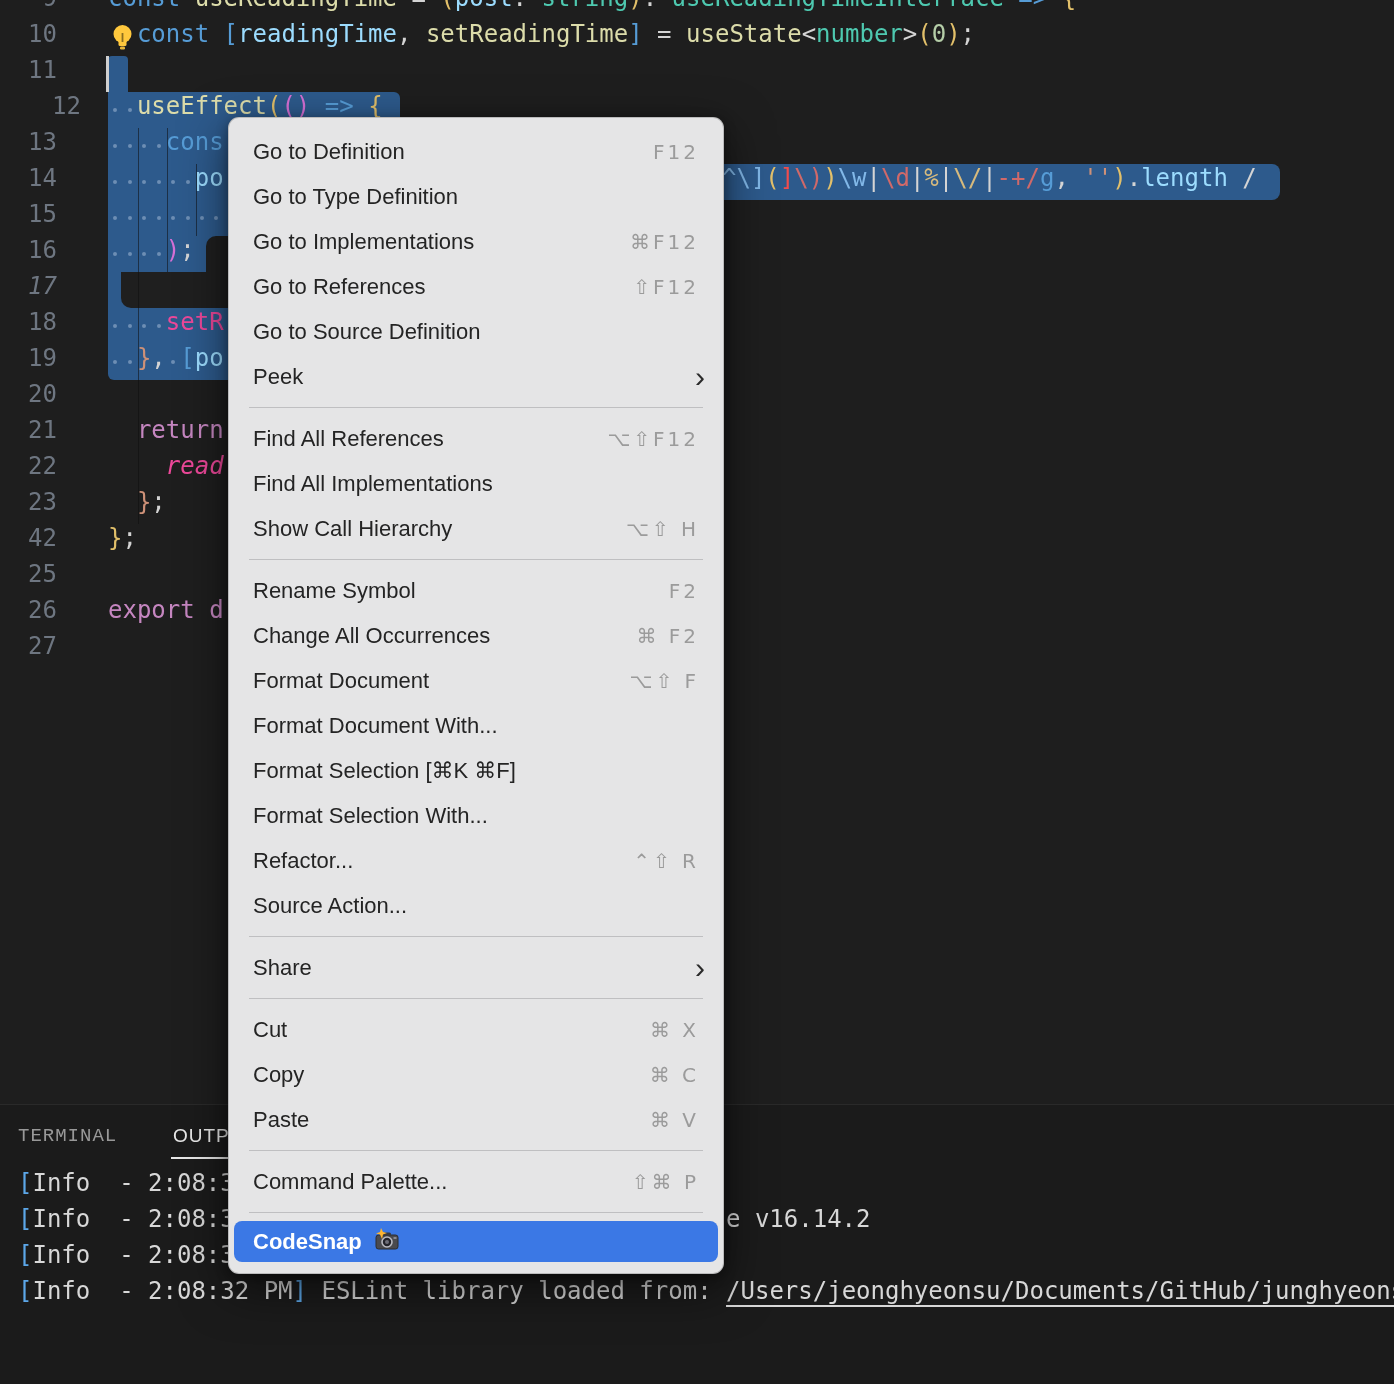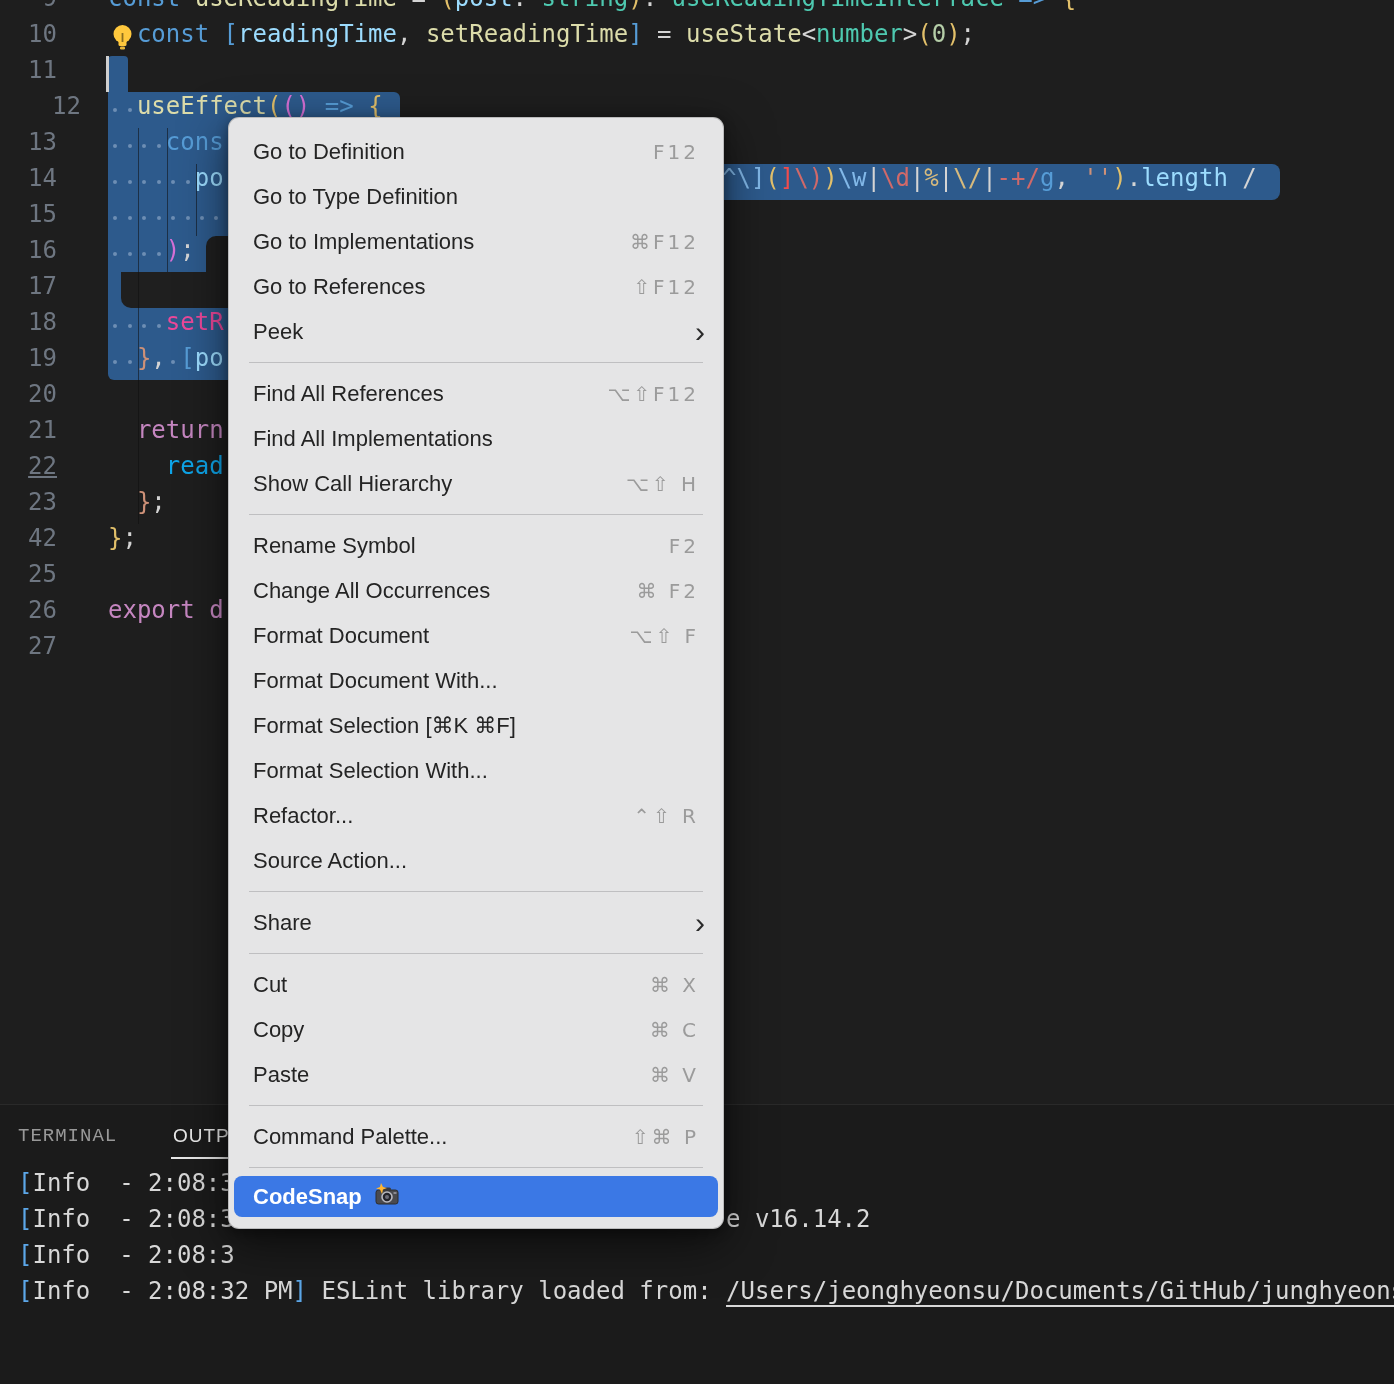--- a/index.html
+++ b/index.html
@@ -99,44 +99,44 @@
       </div>
     <div id="gutter">
         <div class="gutter-num" style="top: -16px;">9</div>
         <div class="gutter-num" style="top: 20px;">10</div>
         <div class="gutter-num" style="top: 56px;">11</div>
         <div class="gutter-num" style="top: 92px; margin-left: 24px;">12</div>
         <div class="gutter-num" style="top: 128px;">13</div>
         <div class="gutter-num" style="top: 164px;">14</div>
         <div class="gutter-num" style="top: 200px;">15</div>
         <div class="gutter-num" style="top: 236px;">16</div>
-        <div class="gutter-num" style="top: 272px;">17</div>
+        <div class="gutter-num" style="top: 272px; font-style: italic;">17</div>
         <div class="gutter-num" style="top: 308px;">18</div>
         <div class="gutter-num" style="top: 344px;">19</div>
         <div class="gutter-num" style="top: 380px;">20</div>
         <div class="gutter-num" style="top: 416px;">21</div>
-        <div class="gutter-num" style="top: 452px; text-decoration: underline;">22</div>
+        <div class="gutter-num" style="top: 452px;">22</div>
         <div class="gutter-num" style="top: 488px;">23</div>
         <div class="gutter-num" style="top: 524px;">42</div>
         <div class="gutter-num" style="top: 560px;">25</div>
         <div class="gutter-num" style="top: 596px;">26</div>
         <div class="gutter-num" style="top: 632px;">27</div>
       </div>
     <div id="code-layer">
         <div class="code-line" style="top: -16px;"><span style="color: rgb(86, 156, 214);">const </span><span style="color: rgb(220, 220, 170);">useReadingTime</span><span style="color: rgb(212, 212, 212);"> = </span><span style="color: rgb(226, 192, 106);">(</span><span style="color: rgb(156, 220, 254);">post</span><span style="color: rgb(212, 212, 212);">: </span><span style="color: rgb(78, 201, 176);">string</span><span style="color: rgb(226, 192, 106);">)</span><span style="color: rgb(212, 212, 212);">: </span><span style="color: rgb(78, 201, 176);">useReadingTimeInterface</span><span style="color: rgb(86, 156, 214);"> =&gt; </span><span style="color: rgb(226, 192, 106);">{</span></div>
         <div class="code-line" style="top: 20px;"><span style="color: rgb(212, 212, 212);">  </span><span style="color: rgb(86, 156, 214);">const </span><span style="color: rgb(86, 156, 214);">[</span><span style="color: rgb(156, 220, 254);">readingTime</span><span style="color: rgb(212, 212, 212);">, </span><span style="color: rgb(220, 220, 170);">setReadingTime</span><span style="color: rgb(86, 156, 214);">]</span><span style="color: rgb(212, 212, 212);"> = </span><span style="color: rgb(220, 220, 170);">useState</span><span style="color: rgb(212, 212, 212);">&lt;</span><span style="color: rgb(78, 201, 176);">number</span><span style="color: rgb(212, 212, 212);">&gt;</span><span style="color: rgb(226, 192, 106);">(</span><span style="color: rgb(181, 206, 168);">0</span><span style="color: rgb(226, 192, 106);">)</span><span style="color: rgb(212, 212, 212);">;</span></div>
         <div class="code-line" style="top: 92px;"><span style="color: rgb(212, 212, 212);">  </span><span style="color: rgb(220, 220, 170);">useEffect</span><span style="color: rgb(226, 192, 106);">(</span><span style="color: rgb(214, 112, 214);">()</span><span style="color: rgb(212, 212, 212);"> </span><span style="color: rgb(86, 156, 214);">=&gt;</span><span style="color: rgb(212, 212, 212);"> </span><span style="color: rgb(226, 192, 106);">{</span></div>
         <div class="code-line" style="top: 128px;"><span style="color: rgb(212, 212, 212);">    </span><span style="color: rgb(86, 156, 214);">cons</span></div>
         <div class="code-line" style="top: 164px;"><span style="color: rgb(212, 212, 212);">      </span><span style="color: rgb(156, 220, 254);">po</span></div>
         <div class="code-line" style="top: 164px; left: 722px;"><span style="color: rgb(130, 184, 232);">^</span><span style="color: rgb(130, 184, 232);">\]</span><span style="color: rgb(226, 192, 106);">(</span><span style="color: rgb(241, 76, 76);">]</span><span style="color: rgb(209, 105, 105);">\)</span><span style="color: rgb(226, 192, 106);">)</span><span style="color: rgb(130, 184, 232);">\w</span><span style="color: rgb(212, 212, 212);">|</span><span style="color: rgb(209, 105, 105);">\d</span><span style="color: rgb(212, 212, 212);">|</span><span style="color: rgb(215, 186, 125);">%</span><span style="color: rgb(212, 212, 212);">|</span><span style="color: rgb(215, 186, 125);">\/</span><span style="color: rgb(212, 212, 212);">|</span><span style="color: rgb(209, 105, 105);">-+</span><span style="color: rgb(209, 105, 105);">/</span><span style="color: rgb(86, 156, 214);">g</span><span style="color: rgb(212, 212, 212);">, </span><span style="color: rgb(206, 145, 120);">''</span><span style="color: rgb(226, 192, 106);">)</span><span style="color: rgb(212, 212, 212);">.</span><span style="color: rgb(156, 220, 254);">length</span><span style="color: rgb(212, 212, 212);"> /</span></div>
         <div class="code-line" style="top: 236px;"><span style="color: rgb(212, 212, 212);">    </span><span style="color: rgb(214, 112, 214);">)</span><span style="color: rgb(212, 212, 212);">;</span></div>
         <div class="code-line" style="top: 308px;"><span style="color: rgb(212, 212, 212);">    </span><span style="color: #ec4899;">setR</span></div>
         <div class="code-line" style="top: 344px;"><span style="color: rgb(212, 212, 212);">  </span><span style="color: rgb(206, 145, 120);">}</span><span style="color: rgb(212, 212, 212);">, </span><span style="color: rgb(86, 156, 214);">[</span><span style="color: rgb(156, 220, 254);">po</span></div>
         <div class="code-line" style="top: 416px;"><span style="color: rgb(212, 212, 212);">  </span><span style="color: rgb(197, 134, 192);">return</span></div>
-        <div class="code-line" style="top: 452px;"><span style="color: rgb(212, 212, 212);">    </span><span style="color: #0ea5e9;">read</span></div>
+        <div class="code-line" style="top: 452px;"><span style="color: rgb(212, 212, 212);">    </span><span style="color: #ec4899; font-style: italic;">read</span></div>
         <div class="code-line" style="top: 488px;"><span style="color: rgb(212, 212, 212);">  </span><span style="color: rgb(206, 145, 120);">}</span><span style="color: rgb(212, 212, 212);">;</span></div>
         <div class="code-line" style="top: 524px;"><span style="color: rgb(226, 192, 106);">}</span><span style="color: rgb(212, 212, 212);">;</span></div>
         <div class="code-line" style="top: 596px;"><span style="color: rgb(197, 134, 192);">export d</span></div>
       </div>
     <span id="lightbulb">
       <svg width="27" height="29" viewBox="0 0 27 29">
         <circle cx="13.5" cy="11" r="9" fill="#FFC83D"></circle>
         <rect x="9.5" y="17" width="8" height="6" rx="1.5" fill="#FFC83D"></rect>
         <rect x="11" y="23.5" width="5" height="3" rx="1.2" fill="#E8B63A"></rect>
         <rect x="12.6" y="10" width="1.8" height="9" fill="#8a6d1f"></rect>
@@ -169,20 +169,23 @@
       </div>
       <div class="mi">
         <span class="lbl">Go to Implementations</span>
         <span class="sc">⌘F12</span>
       </div>
       <div class="mi">
         <span class="lbl">Go to References</span>
         <span class="sc">⇧F12</span>
       </div>
       <div class="mi">
+        <span class="lbl">Go to Source Definition</span>
+      </div>
+      <div class="mi">
         <span class="lbl">Peek</span>
         <span class="chev">›</span>
       </div>
       <div class="sep"></div>
       <div class="mi">
         <span class="lbl">Find All References</span>
         <span class="sc">⌥⇧F12</span>
       </div>
       <div class="mi">
         <span class="lbl">Find All Implementations</span>

